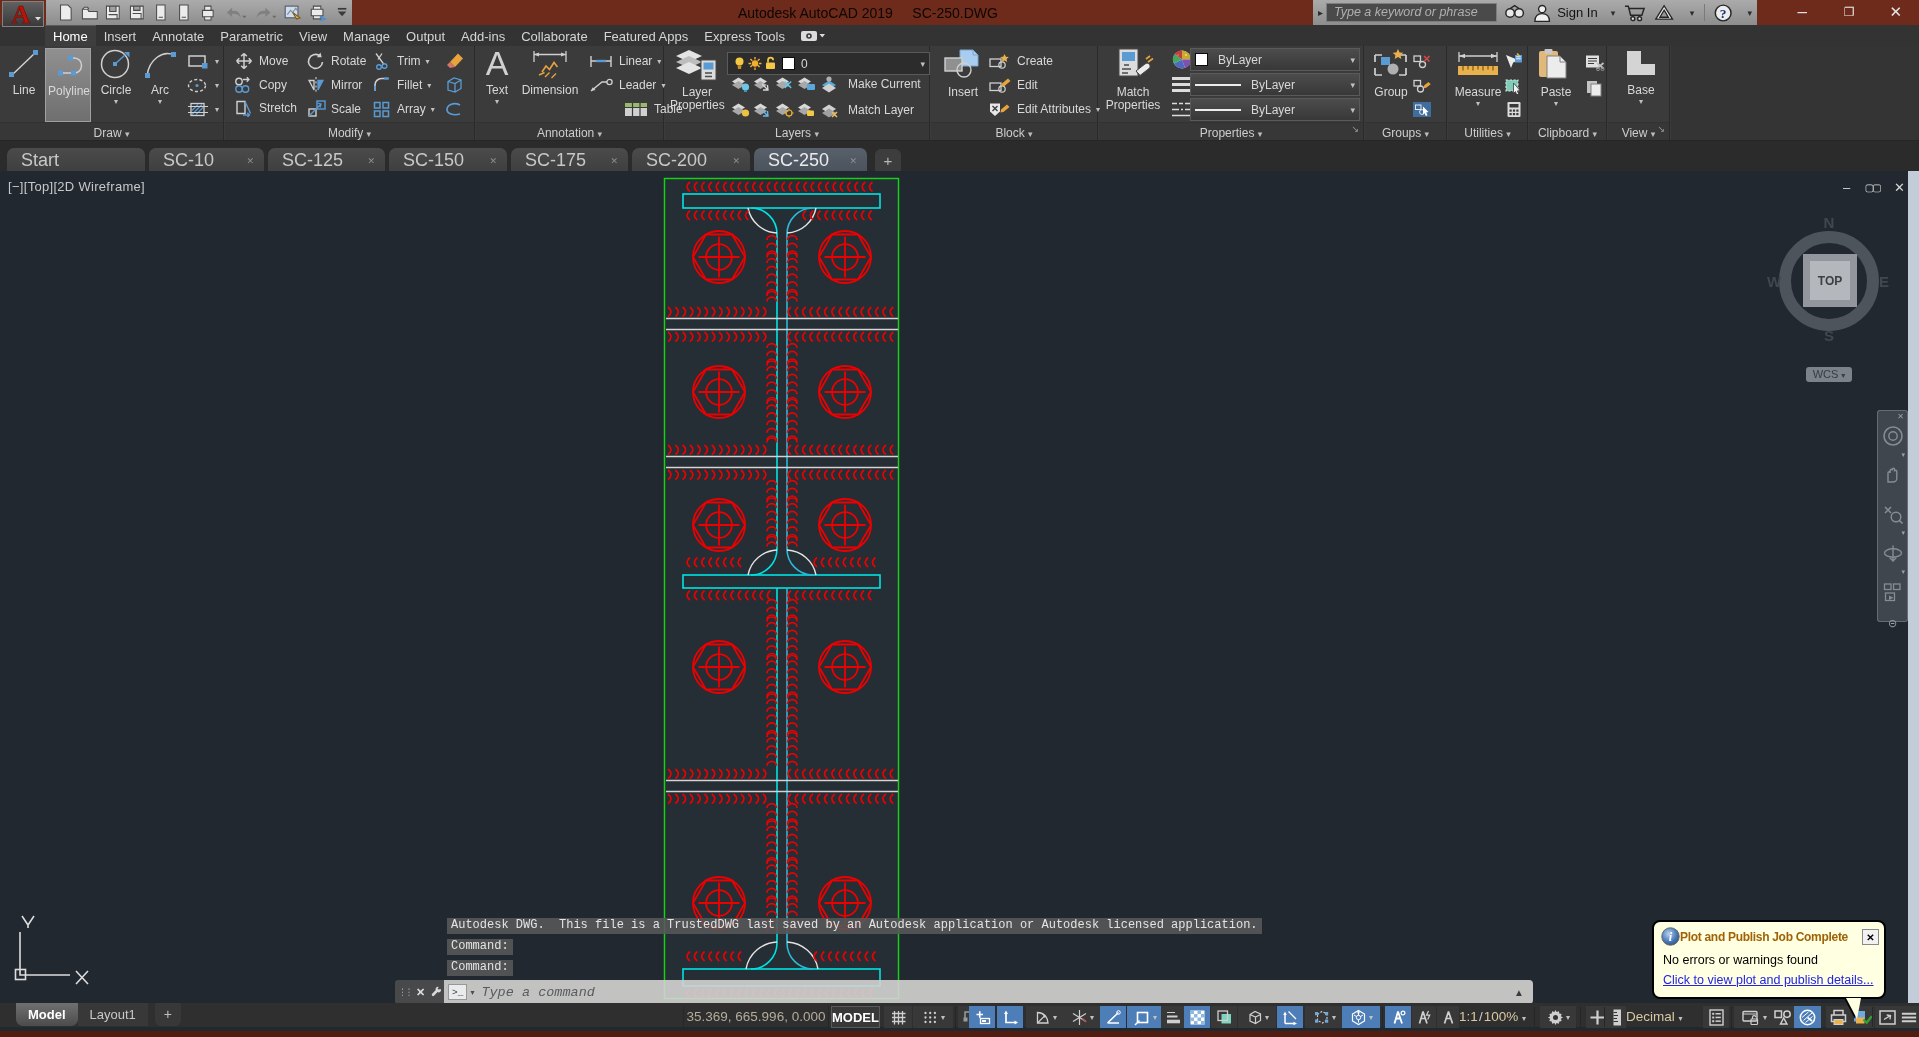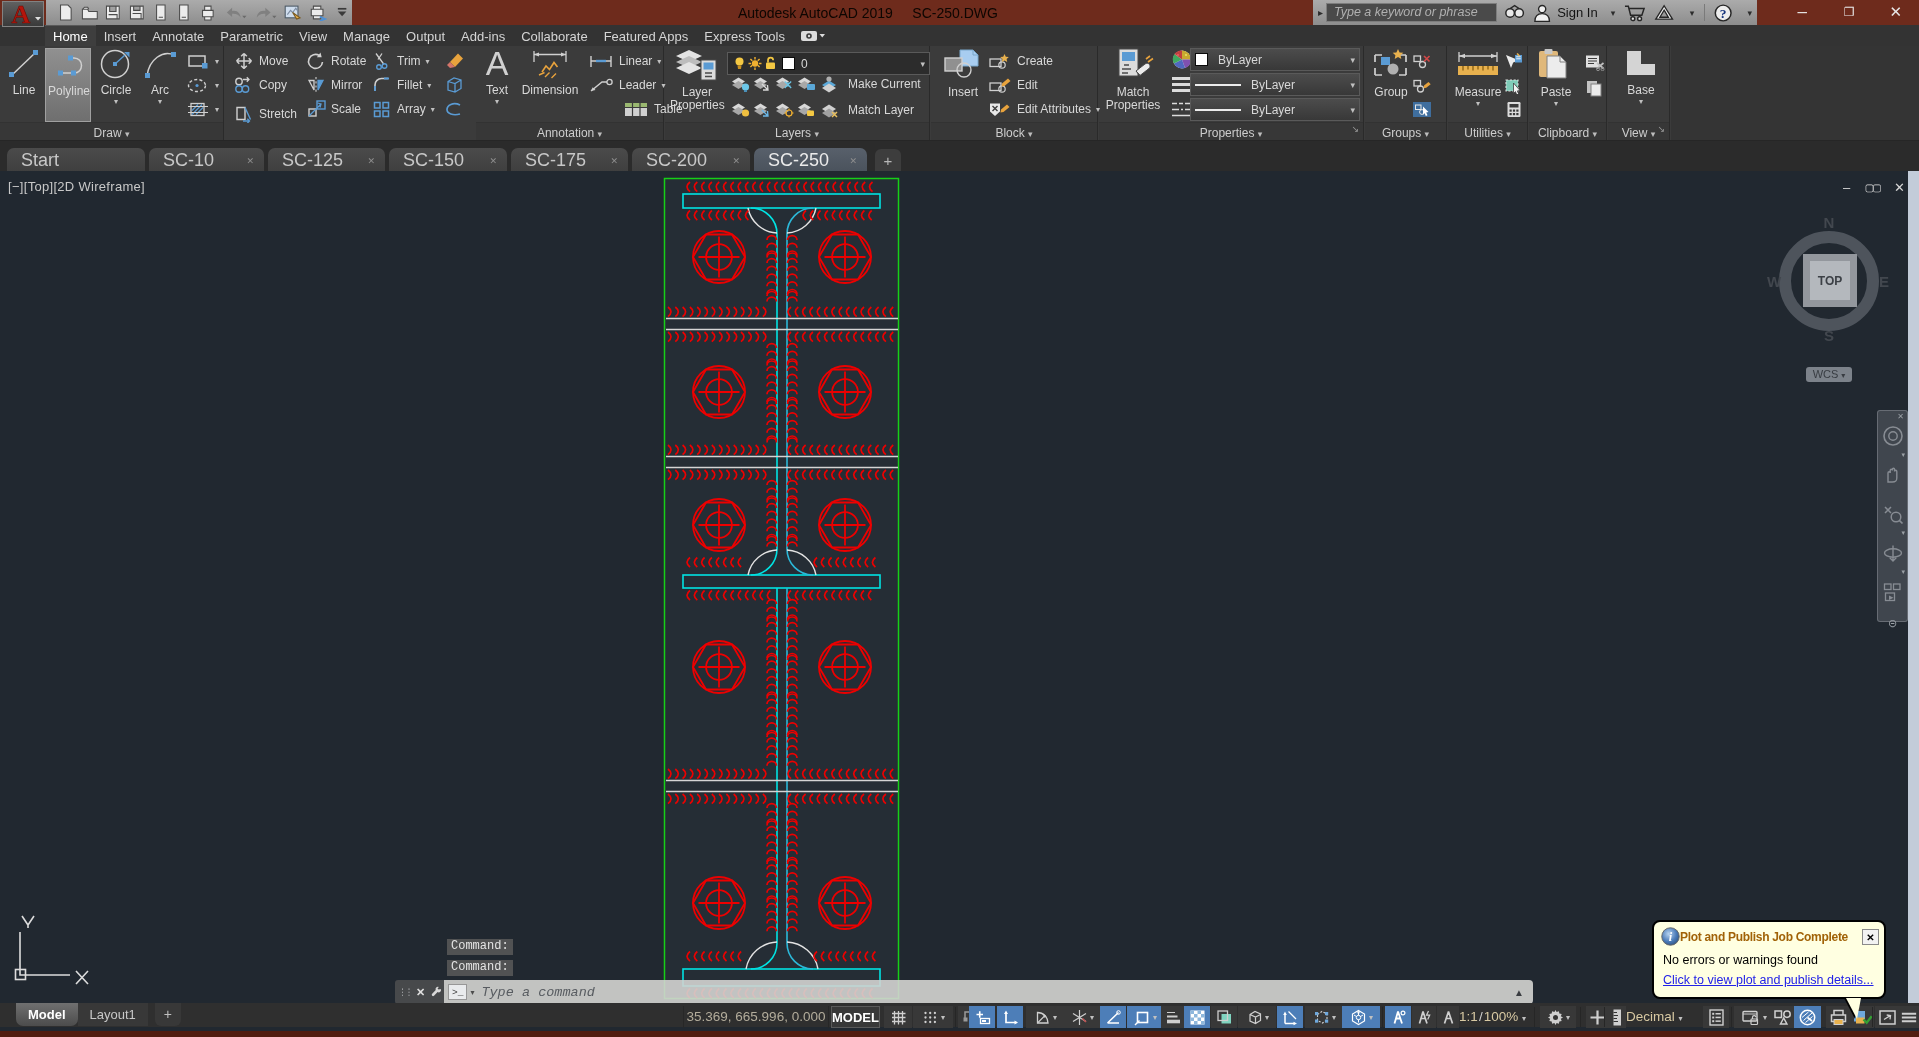--- a/index.html
+++ b/index.html
@@ -198,20 +198,23 @@
         <rect x="0" y="2" width="16" height="10" rx="2" fill="#dcdcdc"></rect>
         <circle cx="8" cy="7" r="2.8" fill="#3a3a3a"></circle>
         <circle cx="8" cy="7" r="1.2" fill="#dcdcdc"></circle>
         <path d="M 18.5 5 l 5.5 0 l -2.75 3.5 z" fill="#dcdcdc"></path>
       </svg></span></div>
 <div id="ribbon">
     <div id="ribbonfill"></div>
     <div class="rpanel" style="left:0px;width:224px;">
       <div class="plabel">Draw <span class="pcaret">▾</span></div>
     </div>
+    <div class="rpanel" style="left:225px;width:250px;">
+      <div class="plabel">Modify <span class="pcaret">▾</span></div>
+    </div>
     <div class="rpanel" style="left:476px;width:188px;">
       <div class="plabel">Annotation <span class="pcaret">▾</span></div>
     </div>
     <div class="rpanel" style="left:665px;width:265px;">
       <div class="plabel">Layers <span class="pcaret">▾</span></div>
     </div>
     <div class="rpanel" style="left:931px;width:167px;">
       <div class="plabel">Block <span class="pcaret">▾</span></div>
     </div>
     <div class="rpanel" style="left:1099px;width:265px;">
@@ -313,21 +316,21 @@
       <span class="srl">Mirror</span>
     </div>
     <div class="smallrow" style="left:372px;top:29px;">
       <svg width="20" height="18" viewBox="0 0 20 18">
         <path d="M 3 15 v -6 a 6.5 6.5 0 0 1 6.5 -6.5 h 6.5" stroke="#d0d0d0" stroke-width="1.6" fill="none"></path>
         <path d="M 12 2.5 h 5 M 3 10 v 5" stroke="#5a9bd4" stroke-width="1.8"></path>
       </svg>
       <span class="srl">Fillet</span>
       <span class="src">▾</span>
     </div>
-    <div class="smallrow" style="left:234px;top:58px;">
+    <div class="smallrow" style="left:234px;top:52px;">
       <svg width="20" height="18" viewBox="0 0 20 18">
         <path d="M 3 2.5 h 8 v 12 h -8 z" stroke="#d0d0d0" stroke-width="1.4" fill="none"></path>
         <path d="M 11 2.5 l 5.5 12" stroke="#5a9bd4" stroke-width="1.4"></path>
         <path d="M 9 16 l 6.5 0 m -2.2 -2.2 l 2.2 2.2 l -2.2 2.2" stroke="#5a9bd4" stroke-width="1.3" fill="none"></path>
       </svg>
       <span class="srl">Stretch</span>
     </div>
     <div class="smallrow" style="left:306px;top:53px;">
       <svg width="20" height="18" viewBox="0 0 20 18">
         <rect x="3" y="9" width="7" height="7" stroke="#d0d0d0" stroke-width="1.4" fill="none"></rect>
@@ -818,20 +821,21 @@
         </svg><div class="nbc">▾</div></div>
 <div class="nbi"><svg width="24" height="24" viewBox="0 0 24 24">
           <rect x="3.5" y="4" width="6.5" height="5.5" fill="none" stroke="#878c93" stroke-width="1.3"></rect>
           <rect x="12.5" y="4" width="6.5" height="5.5" fill="none" stroke="#878c93" stroke-width="1.3"></rect>
           <rect x="4.5" y="13" width="9" height="7.5" fill="none" stroke="#878c93" stroke-width="1.3"></rect>
           <path d="M 8 15.5 l 4.5 2.2 l -4.5 2.2 z" fill="#878c93"></path>
         </svg></div>
 <div class="nbm">⊝</div>
     </div>
     <div id="vscroll"></div>
+    <div id="cmdhist1">Autodesk DWG.  This file is a TrustedDWG last saved by an Autodesk application or Autodesk licensed application.</div>
     <div id="cmdhist2">Command:</div>
     <div id="cmdhist3">Command:</div>
     <div id="cmdbar">
       <div id="cmdgrip">
         <span class="gdots">⋮⋮</span>
         <span class="gx">✕</span>
         <svg width="15" height="15" viewBox="0 0 16 16" style="margin:0 1px">
           <path d="M 13.5 3.5 a 3 3 0 0 1 -4 4 L 5 12 a 1.6 1.6 0 0 1 -2.3 -2.3 L 7.2 5 a 3 3 0 0 1 4 -4 l -1.8 1.8 l 1.3 1.3 z" fill="#d8d8d8"></path>
         </svg>
       </div>

